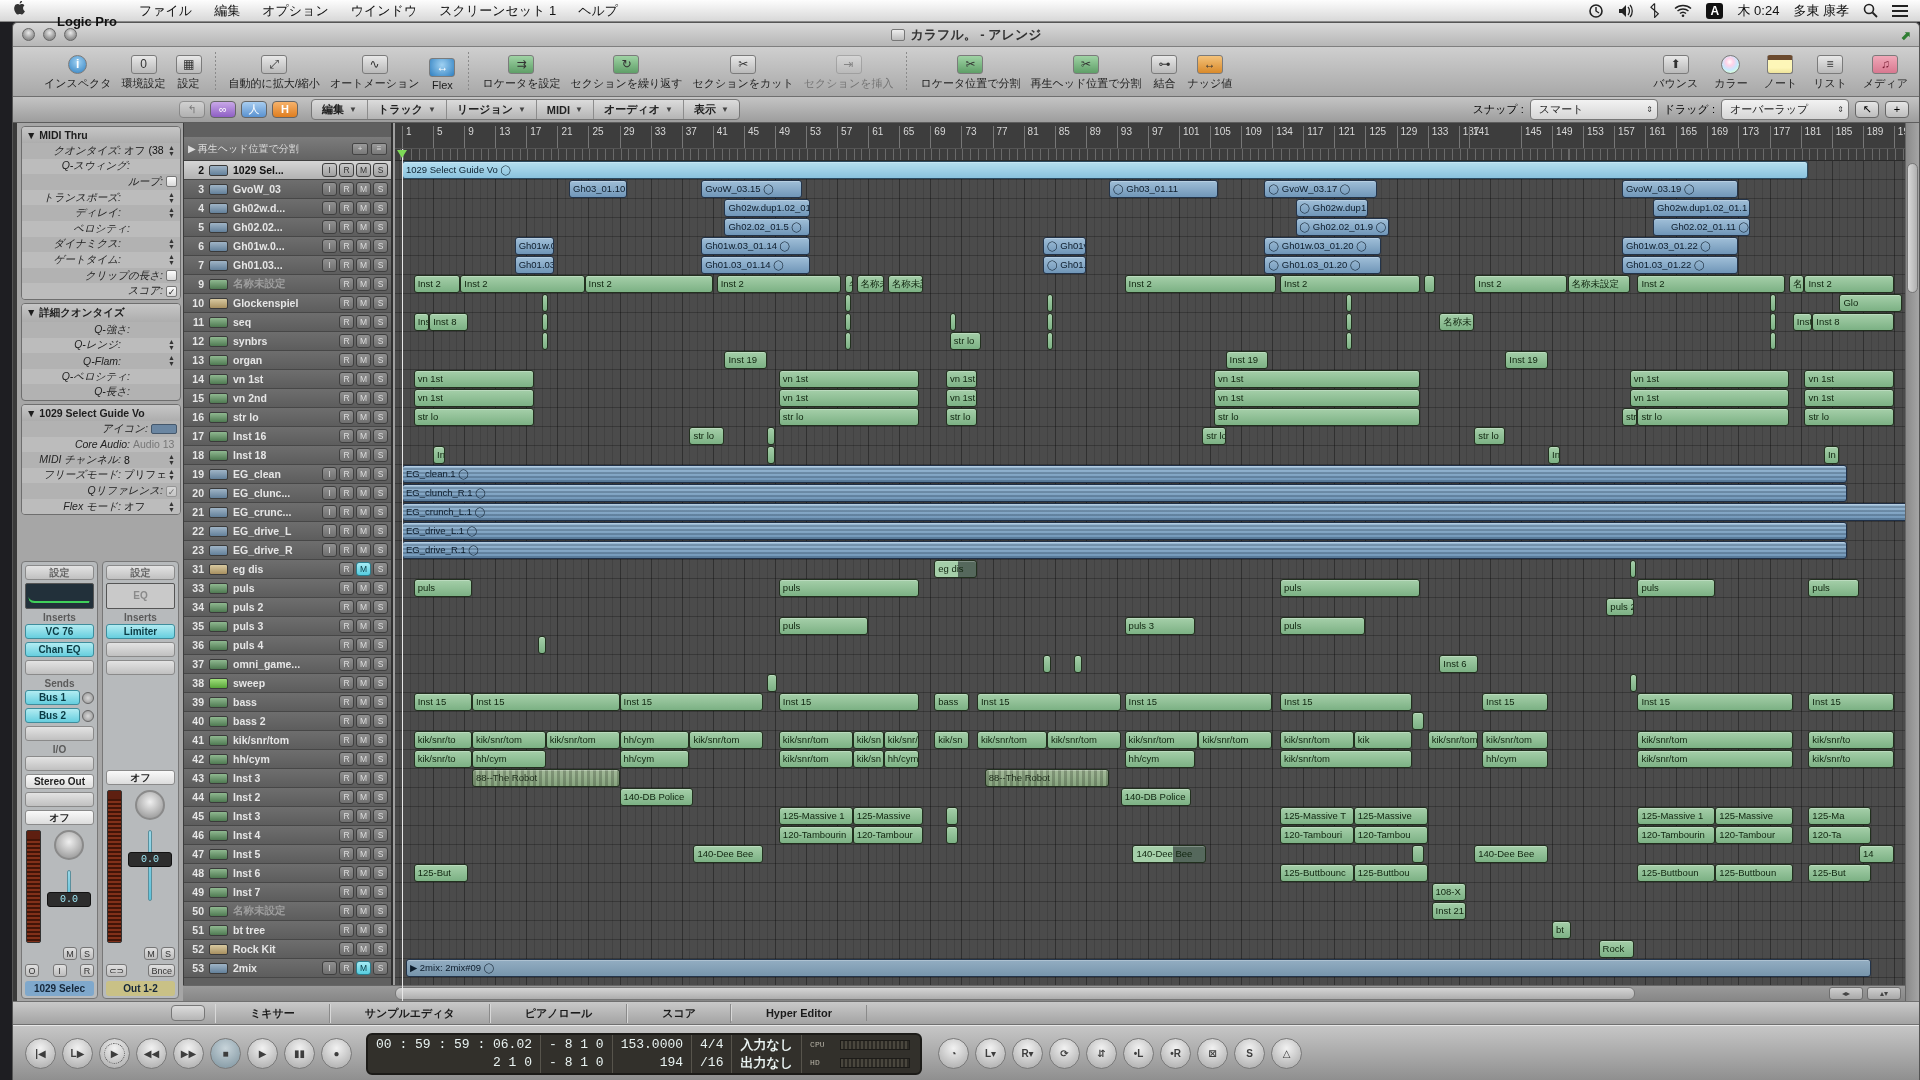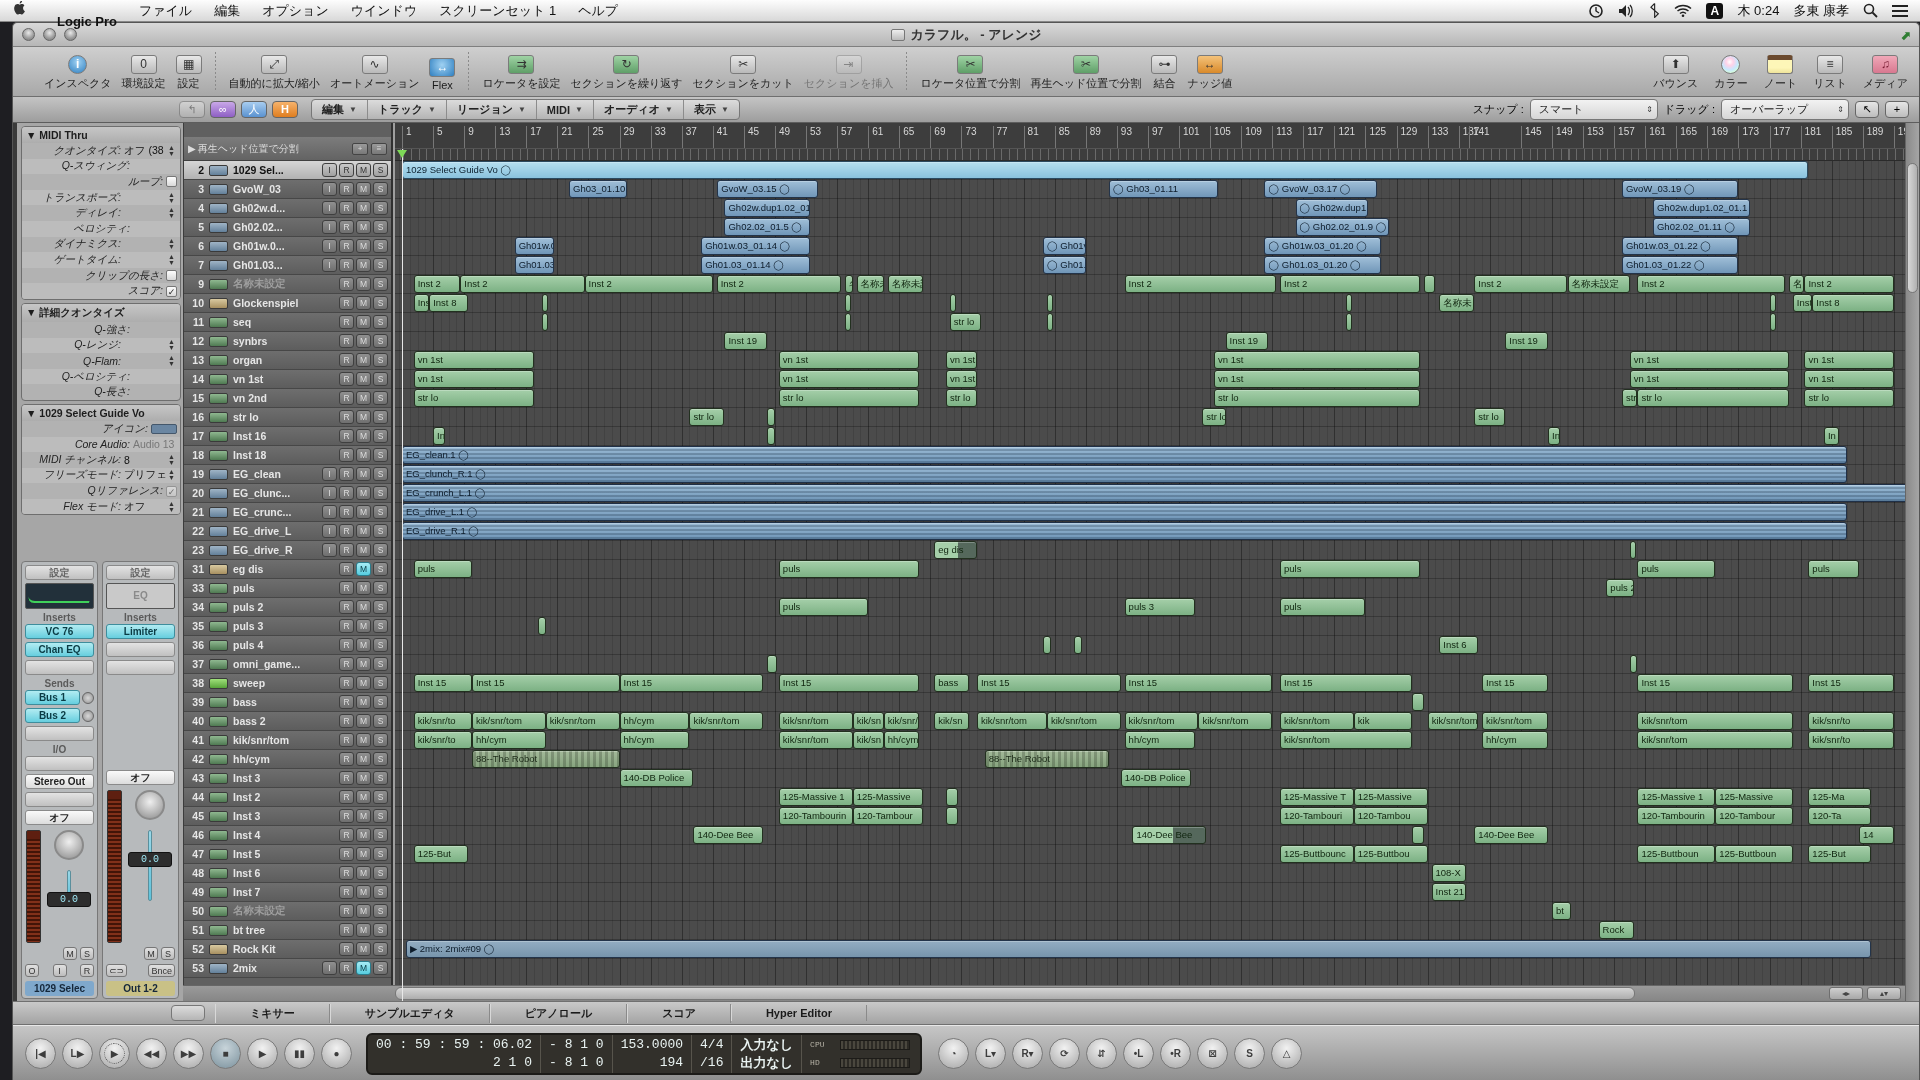--- a/index.html
+++ b/index.html
@@ -1030,21 +1030,21 @@
           <span class="rlabel" style="left: 566.44px;">73</span>
           <span class="rlabel" style="left: 597.52px;">77</span>
           <span class="rlabel" style="left: 628.6px;">81</span>
           <span class="rlabel" style="left: 659.68px;">85</span>
           <span class="rlabel" style="left: 690.76px;">89</span>
           <span class="rlabel" style="left: 721.84px;">93</span>
           <span class="rlabel" style="left: 752.92px;">97</span>
           <span class="rlabel" style="left: 784px;">101</span>
           <span class="rlabel" style="left: 815.08px;">105</span>
           <span class="rlabel" style="left: 846.16px;">109</span>
-          <span class="rlabel" style="left: 877.24px;">113</span>
+          <span class="rlabel" style="left: 877.24px;">134</span>
           <span class="rlabel" style="left: 908.32px;">117</span>
           <span class="rlabel" style="left: 939.4px;">121</span>
           <span class="rlabel" style="left: 970.48px;">125</span>
           <span class="rlabel" style="left: 1001.56px;">129</span>
           <span class="rlabel" style="left: 1032.64px;">133</span>
           <span class="rlabel" style="left: 1063.72px;">137</span>
           <span class="rlabel" style="left: 1074px;">141</span>
           <span class="rlabel" style="left: 1125.88px; text-align: right;">145</span>
           <span class="rlabel" style="left: 1156.96px;">149</span>
           <span class="rlabel" style="left: 1188.04px;">153</span>
@@ -1060,34 +1060,34 @@
           <span class="rlabel" style="left: 1498.84px;">193</span>
         </div>
       <div id="ph-tri"></div>
       <div id="playhead"></div>
       <div id="lanes">
           <div class="lane">
             <div class="region c" style="left: 7px; width: 1406.37px;">1029 Select Guide Vo ◯</div>
           </div>
           <div class="lane">
             <div class="region b" style="left: 174.055px; width: 58.275px;">Gh03_01.10 ◯</div>
-            <div class="region b" style="left: 306.145px; width: 101.01px; margin-left: 16px;">GvoW_03.15 ◯</div>
+            <div class="region b" style="left: 306.145px; width: 101.01px;">GvoW_03.15 ◯</div>
             <div class="region b" style="left: 714.07px; width: 108.78px;">◯ Gh03_01.11</div>
             <div class="region b" style="left: 869.47px; width: 112.665px;">◯ GvoW_03.17 ◯</div>
             <div class="region b" style="left: 1226.89px; width: 116.55px;">GvoW_03.19 ◯</div>
           </div>
           <div class="lane">
             <div class="region b" style="left: 329.455px; width: 85.47px;">Gh02w.dup1.02_01.5</div>
             <div class="region b" style="left: 900.55px; width: 72px;">◯ Gh02w.dup1.02_0</div>
             <div class="region b" style="left: 1257.97px; width: 97.125px;">Gh02w.dup1.02_01.1</div>
           </div>
           <div class="lane">
             <div class="region b" style="left: 329.455px; width: 85.47px;">Gh02.02_01.5 ◯</div>
             <div class="region b" style="left: 900.55px; width: 93.24px;">◯ Gh02.02_01.9 ◯</div>
-            <div class="region b" style="left: 1257.97px; width: 97.125px;">Gh02.02_01.11 ◯</div>
+            <div class="region b" style="left: 1257.97px; width: 97.125px; text-align: right;">Gh02.02_01.11 ◯</div>
           </div>
           <div class="lane">
             <div class="region b" style="left: 119.665px; width: 38.85px;">Gh01w.0</div>
             <div class="region b" style="left: 306.145px; width: 108.78px;">Gh01w.03_01.14 ◯</div>
             <div class="region b" style="left: 648.025px; width: 42.735px;">◯ Gh01v</div>
             <div class="region b" style="left: 869.47px; width: 116.55px;">◯ Gh01w.03_01.20 ◯</div>
             <div class="region b" style="left: 1226.89px; width: 116.55px;">Gh01w.03_01.22 ◯</div>
           </div>
           <div class="lane">
             <div class="region b" style="left: 119.665px; width: 38.85px;">Gh01.03</div>
@@ -1105,20 +1105,28 @@
             <div class="region g" style="left: 461.545px; width: 27.195px;">名称未</div>
             <div class="region g" style="left: 492.625px; width: 34.965px;">名称未設定</div>
             <div class="region g" style="left: 729.61px; width: 151.515px;">Inst 2</div>
             <div class="region g" style="left: 885.01px; width: 139.86px;">Inst 2</div>
             <div class="region f" style="left: 1028.76px; width: 11.655px;"></div>
             <div class="region g" style="left: 1079.26px; width: 93.24px;">Inst 2</div>
             <div class="region g" style="left: 1172.5px; width: 62.16px;">名称未設定</div>
             <div class="region g" style="left: 1242.43px; width: 147.63px;">Inst 2</div>
             <div class="region g" style="left: 1393.94px; width: 15.54px;">名</div>
             <div class="region g" style="left: 1409.48px; width: 89.355px;">Inst 2</div>
+          </div>
+          <div class="lane">
+            <div class="region f" style="left: 146.86px; width: 6.216px;"></div>
+            <div class="region f" style="left: 449.89px; width: 6.216px;"></div>
+            <div class="region f" style="left: 651.91px; width: 6.216px;"></div>
+            <div class="region f" style="left: 951.055px; width: 6.216px;"></div>
+            <div class="region f" style="left: 1374.52px; width: 6.216px;"></div>
+            <div class="region g" style="left: 1444.45px; width: 62.16px;">Glo</div>
           </div>
           <div class="lane">
             <div class="region g" style="left: 18.655px; width: 15.54px;">Inst</div>
             <div class="region g" style="left: 34.195px; width: 38.85px;">Inst 8</div>
             <div class="region f" style="left: 146.86px; width: 6.216px;"></div>
             <div class="region f" style="left: 449.89px; width: 6.216px;"></div>
             <div class="region f" style="left: 554.785px; width: 6.216px;"></div>
             <div class="region f" style="left: 651.91px; width: 6.216px;"></div>
             <div class="region f" style="left: 951.055px; width: 6.216px;"></div>
             <div class="region g" style="left: 1044.29px; width: 34.965px;">名称未</div>

